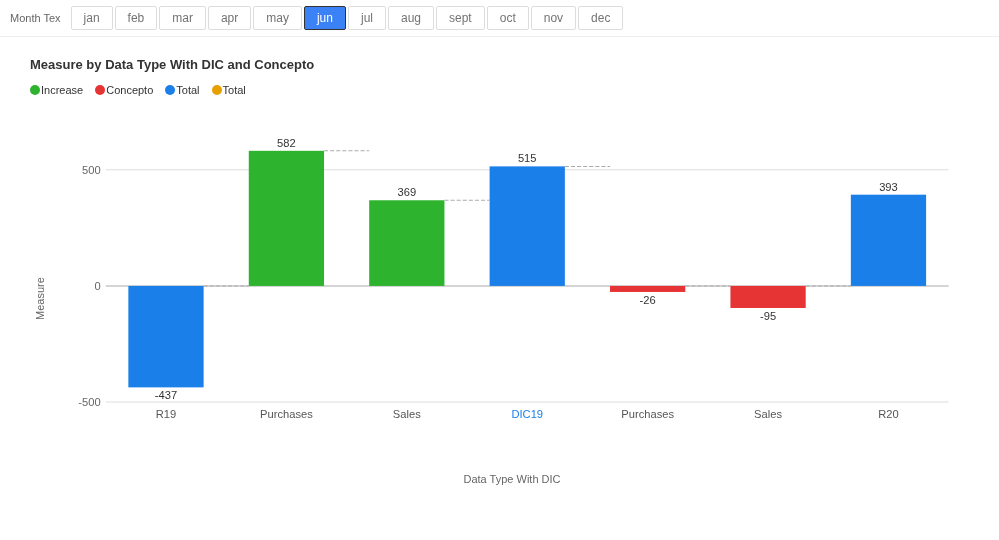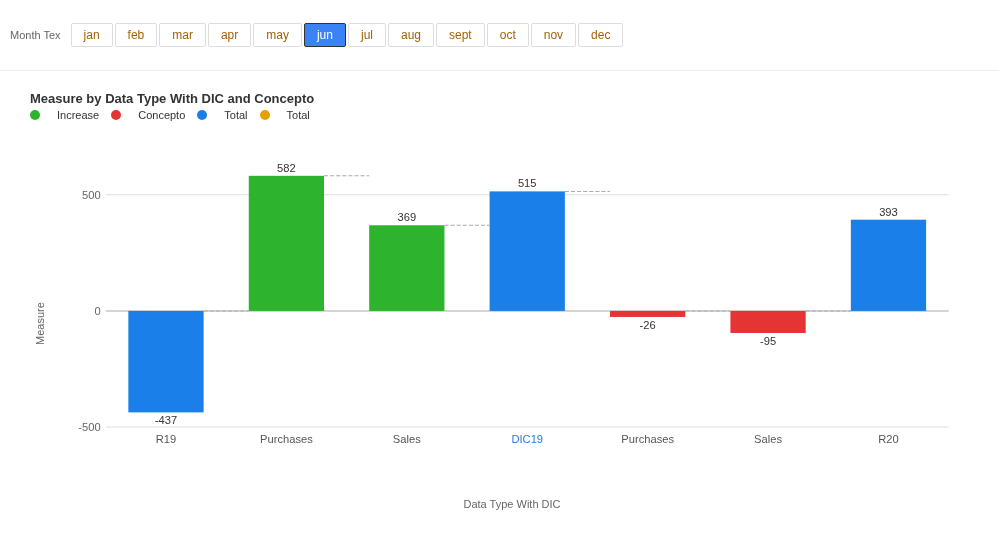--- a/index.html
+++ b/index.html
@@ -1,67 +1,67 @@
 <!DOCTYPE html>
 <html><head>
   <meta charset="utf-8">
   <style>
     * { box-sizing: border-box; margin: 0; padding: 0; }
     body { font-family: Arial, sans-serif; background: #fff; font-size: 12px; color: #333; width: 999px; height: 540px; overflow: hidden; }
     
     .top-bar {
       display: flex;
       align-items: center;
-      padding: 23px 10px;
+      padding: 6px 10px;
       border-bottom: 1px solid #eee;
     }
     .month-label {
       font-size: 11px;
       color: #666;
       margin-right: 10px;
       white-space: nowrap;
     }
     .month-tabs {
       display: flex;
       gap: 2px;
     }
     .month-tab {
       padding: 4px 12px;
       font-size: 12px;
       border: 1px solid #ddd;
       background: #fff;
       cursor: pointer;
-      color: #a16207;
+      color: #737373;
       border-radius: 2px;
     }
     .month-tab.active {
       background: #3b82f6;
       color: #fff;
       border-color: #333;
     }
 
     .chart-area {
       padding: 20px 30px 10px 30px;
     }
     .chart-title {
       font-size: 13px;
       font-weight: bold;
-      margin-bottom: 3px;
+      margin-bottom: 12px;
     }
     .legend {
       display: flex;
       gap: 12px;
       align-items: center;
       margin-bottom: 16px;
       font-size: 11px;
     }
     .legend-item {
       display: flex;
       align-items: center;
-      gap: 17px;
+      gap: 1px;
     }
     .legend-dot {
       width: 10px;
       height: 10px;
       border-radius: 50%;
       display: inline-block;
     }
 
     .chart-container {
       display: flex;

